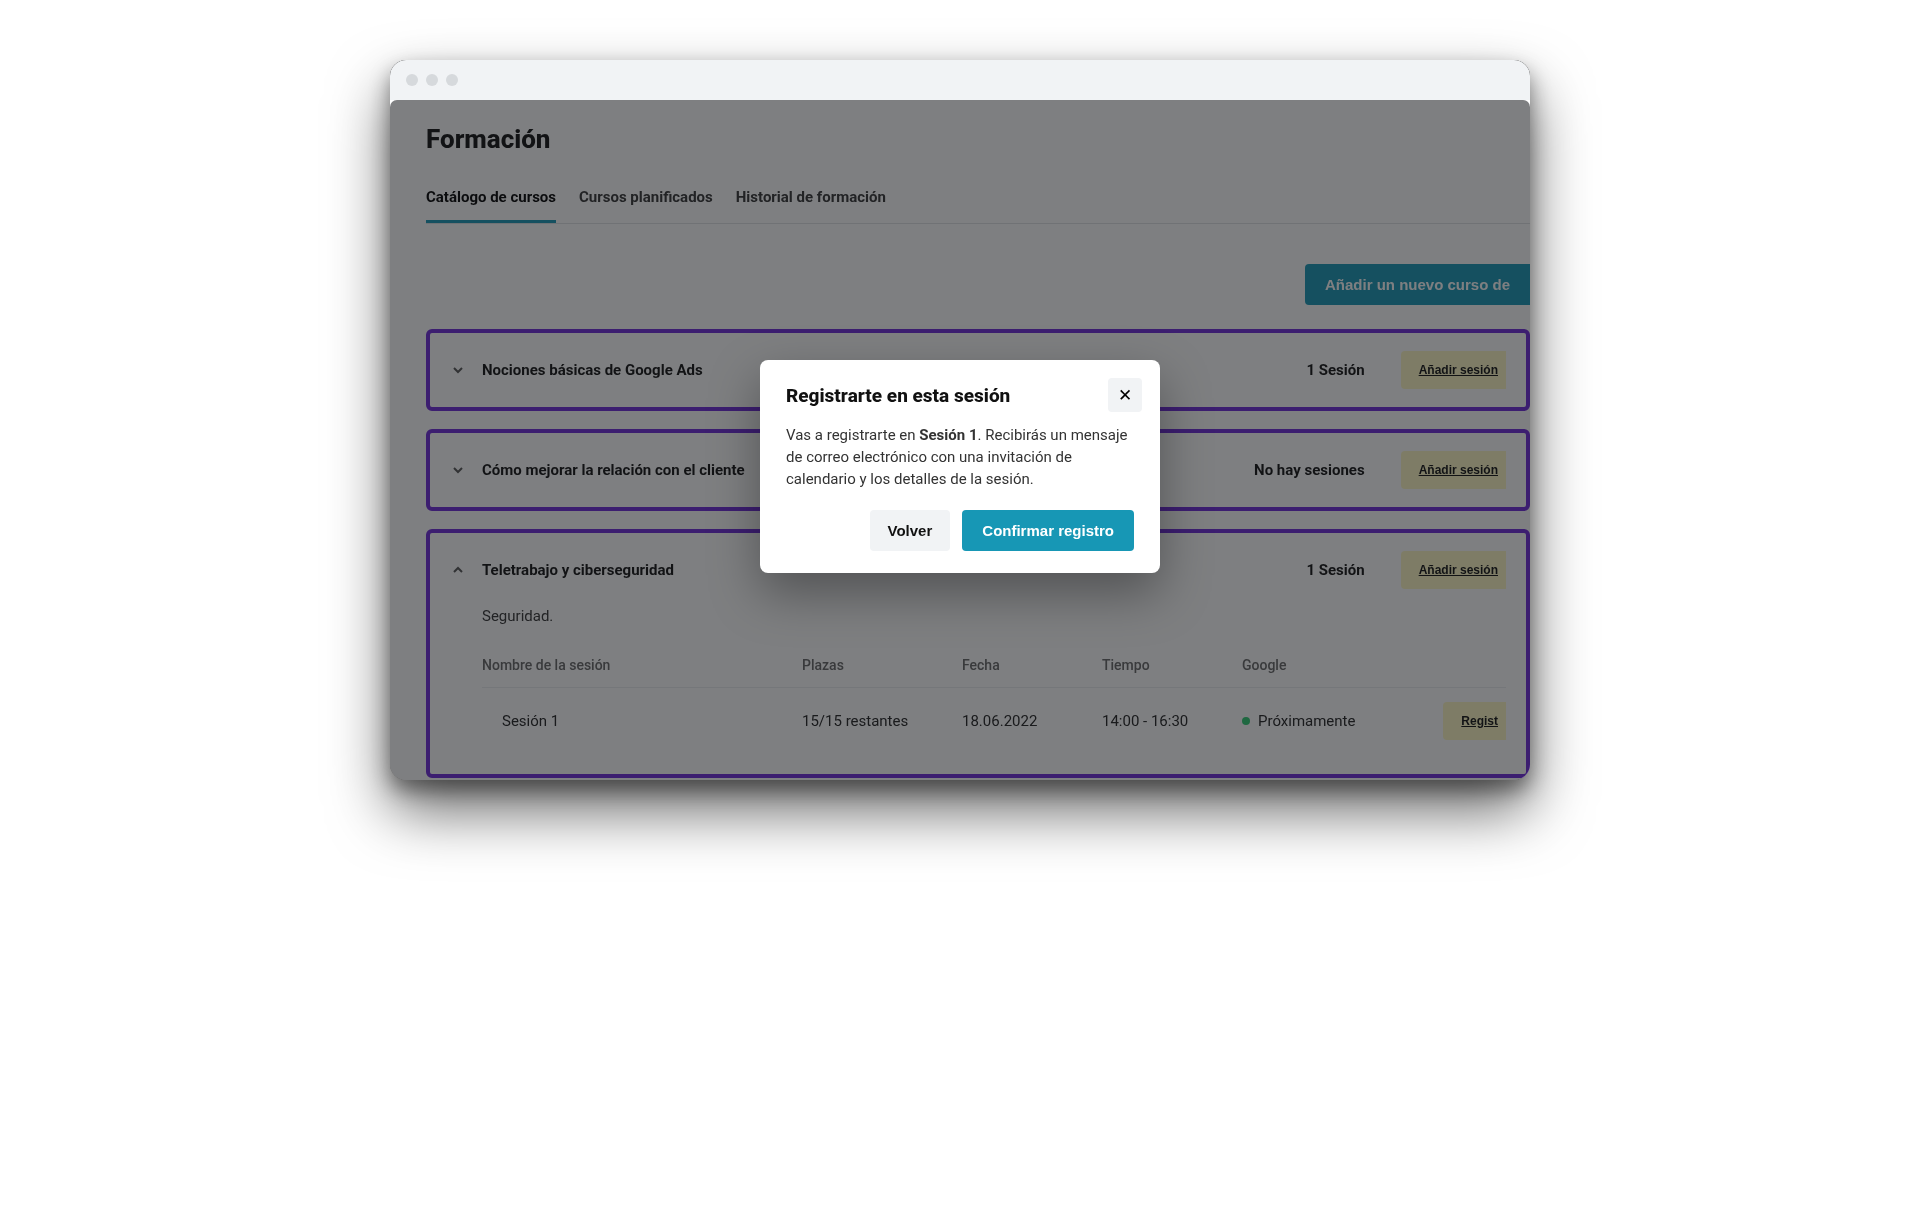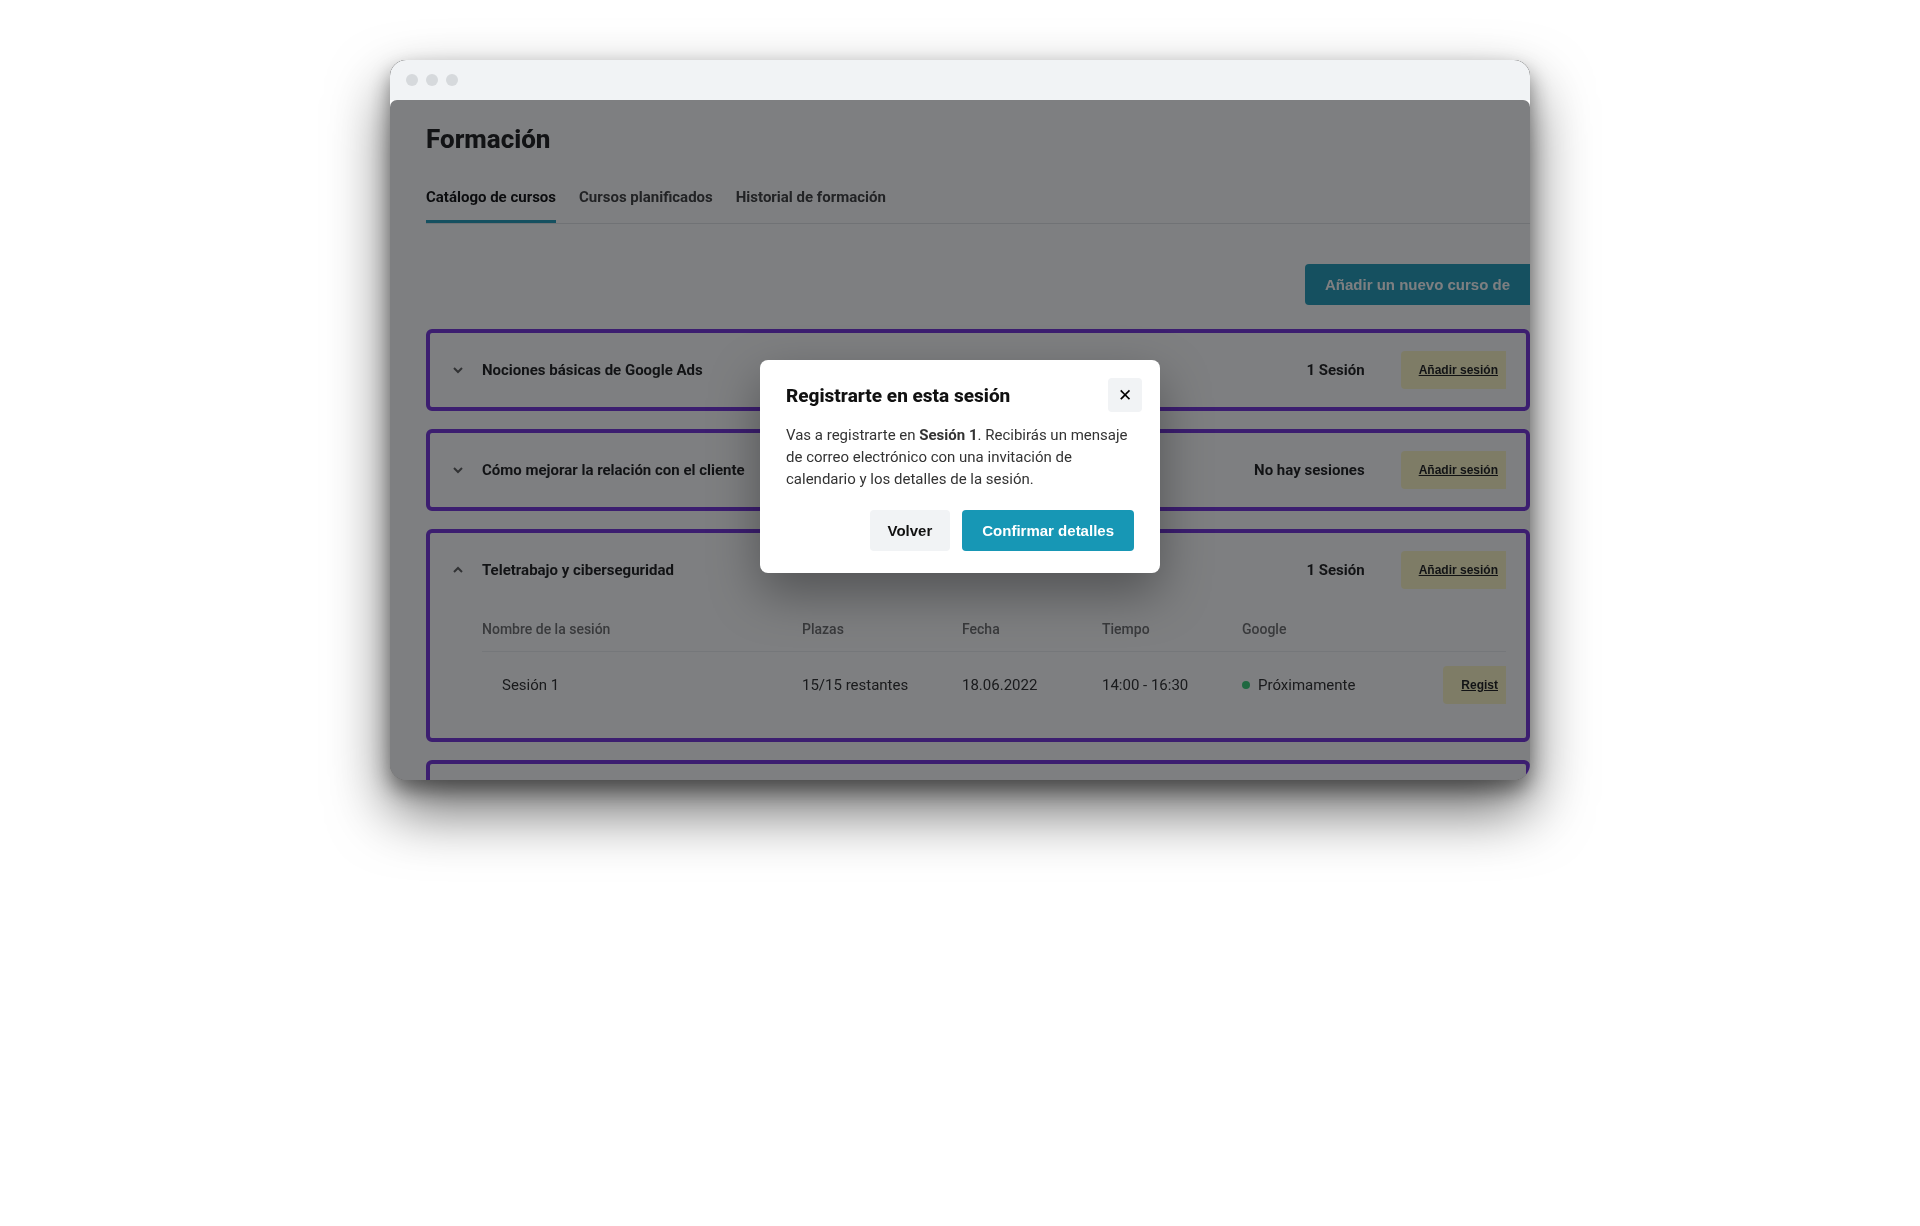--- a/index.html
+++ b/index.html
@@ -295,20 +295,21 @@
           <span class="chevron">
             <svg width="12" height="12" viewBox="0 0 12 12">
                 <path d="M2 8 L6 4 L10 8" stroke="#555" stroke-width="2" fill="none"></path>
               </svg>
           </span>
           <span class="course-title">Teletrabajo y ciberseguridad</span>
           <span class="course-sessions">1 Sesión</span>
           <button class="btn-secondary truncated">Añadir sesión</button>
         </div>
         <div class="course-body">
+          <div class="course-desc">Seguridad.</div>
           <div class="session-table">
             <div class="session-row header">
               <div class="col-name">Nombre de la sesión</div>
               <div class="col-seats">Plazas</div>
               <div class="col-date">Fecha</div>
               <div class="col-time">Tiempo</div>
               <div class="col-status">Google</div>
               <div class="col-action"></div>
             </div>
             <div class="session-row data">
@@ -343,19 +344,19 @@
       <div class="modal">
         <div class="modal-title">Registrarte en esta sesión</div>
         <button class="modal-close">
           <span>✕</span>
         </button>
         <div class="modal-body">
           <span>Vas a registrarte en </span><b>Sesión 1</b><span>. Recibirás un mensaje de correo electrónico con una invitación de calendario y los detalles de la sesión.</span>
         </div>
         <div class="modal-actions">
           <button class="btn-light">Volver</button>
-          <button class="btn-primary">Confirmar detalles</button>
+          <button class="btn-primary">Confirmar registro</button>
         </div>
       </div>
     </div>
 
   </div>
 </div>
 
 </body></html>

